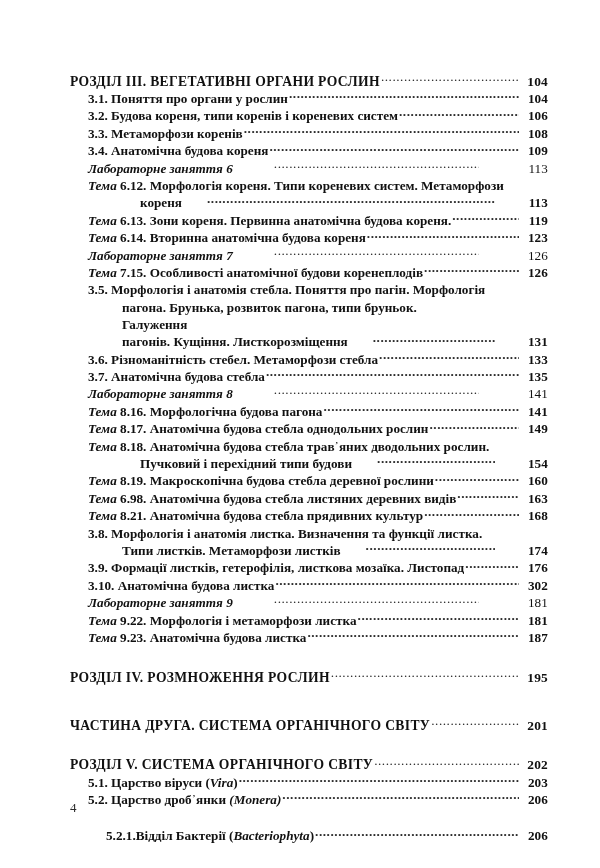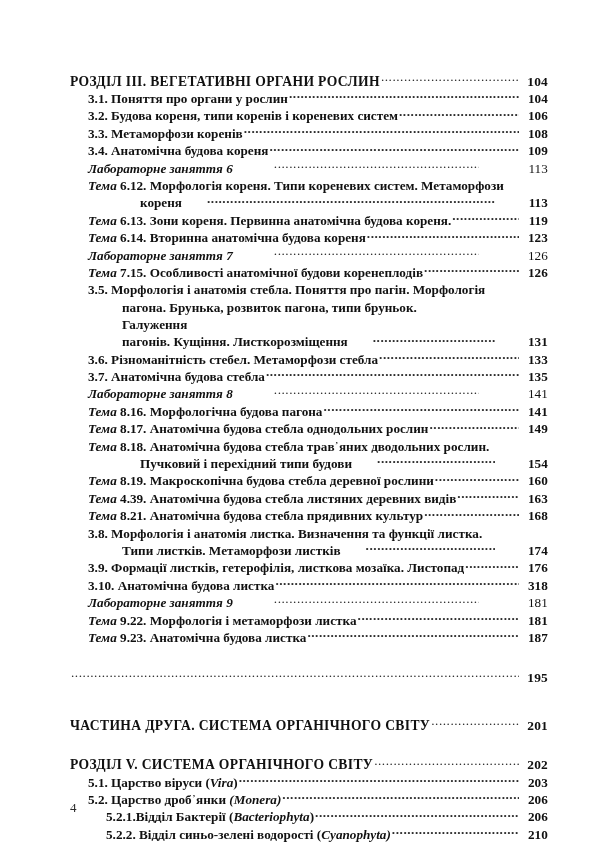--- a/index.html
+++ b/index.html
@@ -83,21 +83,21 @@
   .lvl-part .leader::after,
   .lvl-chapter .leader::after {
     font-weight: normal;
   }
 
   .lvl-section   { padding-left: 18px; }
   .lvl-lab       { padding-left: 18px; font-weight: bold; font-style: italic; gap: 40px; }
   .lvl-lab .leader::after { font-weight: normal; font-style: normal; }
   .lvl-lab .pageno { font-weight: normal; font-style: normal; }
   .lvl-topic     { padding-left: 18px; justify-content: space-between; }
-  .lvl-sub       { padding-left: 36px; }
+  .lvl-sub       { padding-left: 36px; margin-top: 19px; }
 
   
   .it { font-style: italic; }
 
   
   .cont {
     padding-left: 52px;
     gap: 24px;
   }
   .cont-deep {
@@ -229,21 +229,21 @@
         <span class="toc-text"><span>Пучковий і перехідний типи будови</span></span>
         <span class="leader"></span>
         <span class="pageno">154</span>
       </div>
       <div class="toc-entry lvl-topic">
         <span class="toc-text"><span class="it">Тема</span><span> 8.19. Макроскопічна будова стебла деревної рослини</span></span>
         <span class="leader"></span>
         <span class="pageno">160</span>
       </div>
       <div class="toc-entry lvl-topic">
-        <span class="toc-text"><span class="it">Тема</span><span> 4.39. Анатомічна будова стебла листяних деревних видів</span></span>
+        <span class="toc-text"><span class="it">Тема</span><span> 6.98. Анатомічна будова стебла листяних деревних видів</span></span>
         <span class="leader"></span>
         <span class="pageno">163</span>
       </div>
       <div class="toc-entry lvl-topic">
         <span class="toc-text"><span class="it">Тема</span><span> 8.21. Анатомічна будова стебла прядивних культур</span></span>
         <span class="leader"></span>
         <span class="pageno">168</span>
       </div>
       <div class="toc-entry lvl-section nodots">
         <span class="toc-text"><span>3.8. Морфологія і анатомія листка. Визначення та функції листка.</span></span>
@@ -256,39 +256,40 @@
         <span class="pageno">174</span>
       </div>
       <div class="toc-entry lvl-section">
         <span class="toc-text"><span>3.9. Формації листків, гетерофілія, листкова мозаїка. Листопад</span></span>
         <span class="leader"></span>
         <span class="pageno">176</span>
       </div>
       <div class="toc-entry lvl-section">
         <span class="toc-text"><span>3.10. Анатомічна будова листка</span></span>
         <span class="leader"></span>
-        <span class="pageno">318</span>
+        <span class="pageno">302</span>
       </div>
       <div class="toc-entry lvl-lab">
         <span class="toc-text"><span>Лабораторне заняття 9</span></span>
         <span class="leader"></span>
         <span class="pageno">181</span>
       </div>
       <div class="toc-entry lvl-topic">
         <span class="toc-text"><span class="it">Тема</span><span> 9.22. Морфологія і метаморфози листка</span></span>
         <span class="leader"></span>
         <span class="pageno">181</span>
       </div>
       <div class="toc-entry lvl-topic">
         <span class="toc-text"><span class="it">Тема</span><span> 9.23. Анатомічна будова листка</span></span>
         <span class="leader"></span>
         <span class="pageno">187</span>
       </div>
       <div class="gap-md"></div>
       <div class="toc-entry lvl-chapter">
+        <span class="toc-text"><span>РОЗДІЛ IV. РОЗМНОЖЕННЯ РОСЛИН</span></span>
         <span class="leader"></span>
         <span class="pageno">195</span>
       </div>
       <div class="gap-lg"></div>
       <div class="toc-entry lvl-part">
         <span class="toc-text"><span>ЧАСТИНА ДРУГА. СИСТЕМА ОРГАНІЧНОГО СВІТУ</span></span>
         <span class="leader"></span>
         <span class="pageno">201</span>
       </div>
       <div class="gap-md"></div>

